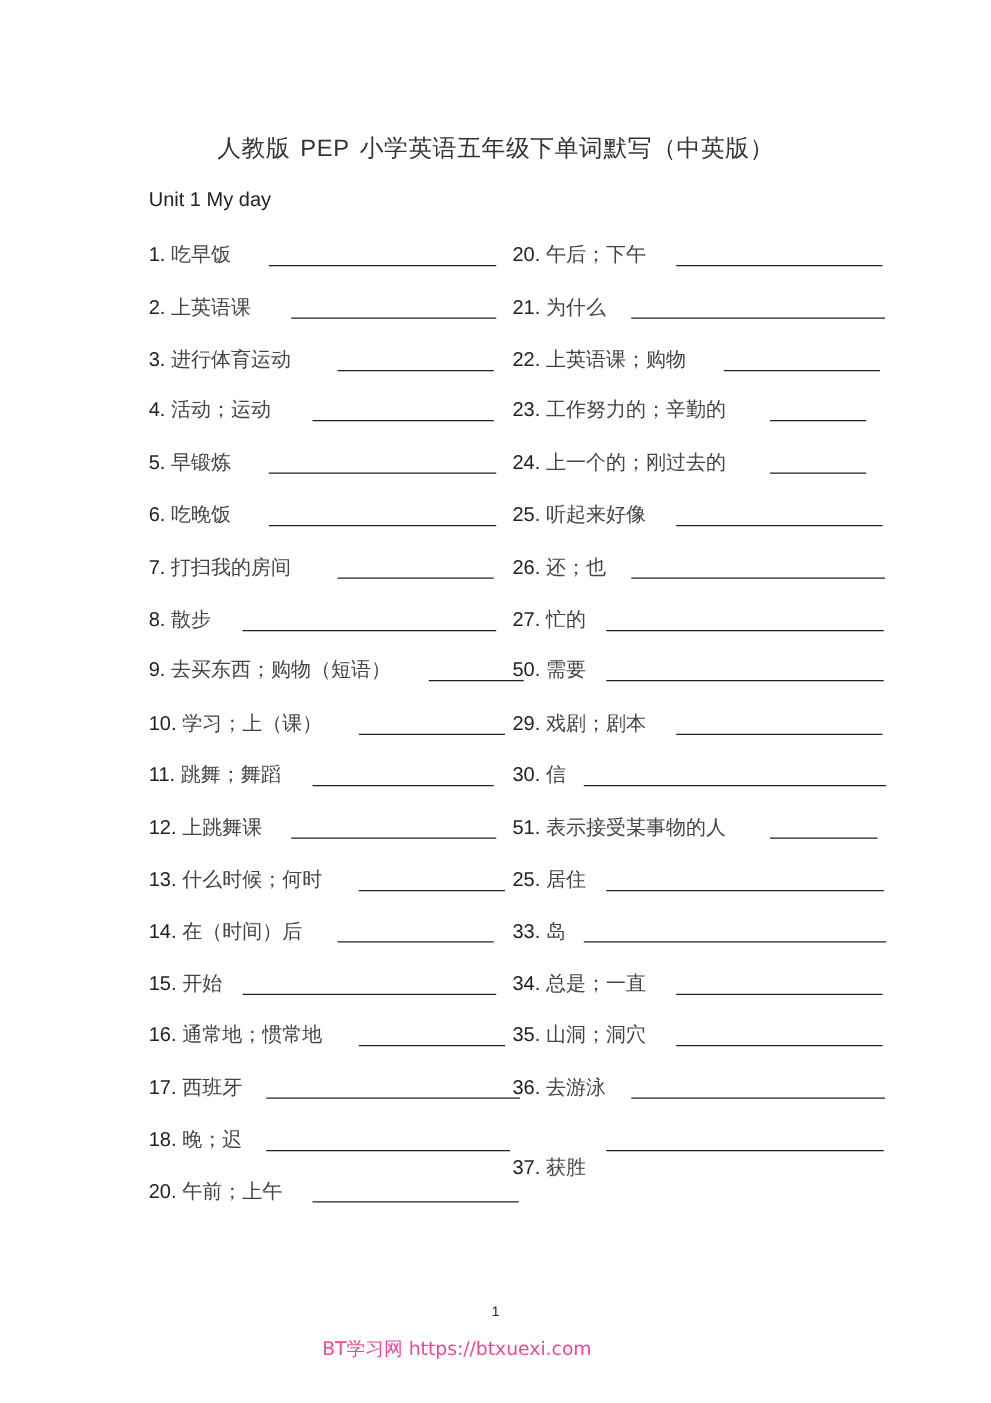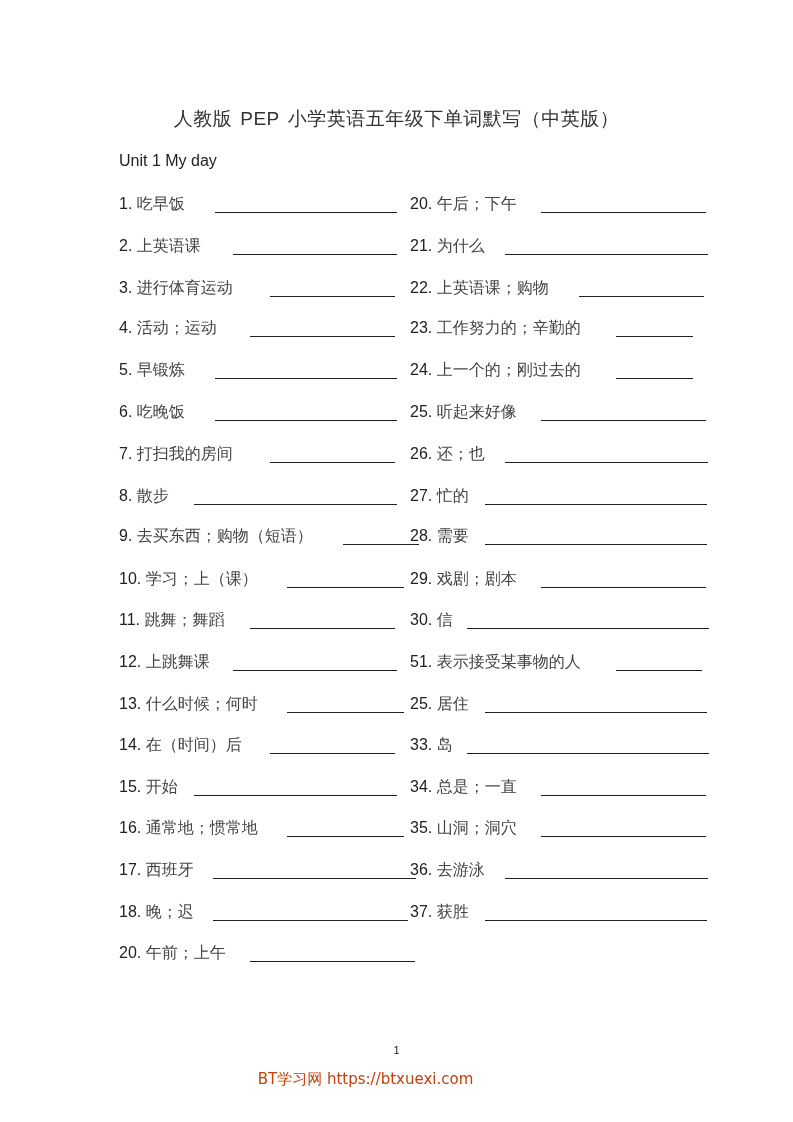--- a/index.html
+++ b/index.html
@@ -9,21 +9,21 @@
            font-size: 19px; color: #333; letter-spacing: 0.5px; }
   .title .latin { font-family: "Liberation Sans", sans-serif; margin: 0 8px; }
   .unit { position: absolute; top: 152px; left: 119px; font-size: 16px; color: #222; }
   .item { position: absolute; height: 24px; font-size: 16px; color: #333; white-space: nowrap; }
   .item .num { color: #222; }
   .item .text { color: #444; }
   .line { position: absolute; height: 0; border-bottom: 1.3px solid #222; }
   .page-num { position: absolute; top: 1044px; left: 0; width: 793px; text-align: center;
               font-size: 11px; color: #222; }
   .footer { position: absolute; top: 1070px; left: 0; width: 731px; text-align: center;
-            font-size: 15px; color: #c2410c; font-family: "DejaVu Sans", sans-serif; }
+            font-size: 15px; color: #ec4899; font-family: "DejaVu Sans", sans-serif; }
 </style>
 </head>
 <body>
 
 <div class="title">
   <span>人教版</span><span class="latin">PEP</span><span>小学英语五年级下单词默写（中英版）</span>
 </div>
 
 <div class="unit">Unit 1 My day</div>
 
@@ -75,36 +75,36 @@
     <div class="item" style="left: 410px; top: 318px;"><span class="num">23.</span><span> </span><span class="text">工作努力的；辛勤的</span></div>
     <div class="line" style="left: 616px; top: 336px; width: 77px;"></div>
     <div class="item" style="left: 410px; top: 360px;"><span class="num">24.</span><span> </span><span class="text">上一个的；刚过去的</span></div>
     <div class="line" style="left: 616px; top: 378px; width: 77px;"></div>
     <div class="item" style="left: 410px; top: 402px;"><span class="num">25.</span><span> </span><span class="text">听起来好像</span></div>
     <div class="line" style="left: 541px; top: 420px; width: 165px;"></div>
     <div class="item" style="left: 410px; top: 444px;"><span class="num">26.</span><span> </span><span class="text">还；也</span></div>
     <div class="line" style="left: 505px; top: 462px; width: 203px;"></div>
     <div class="item" style="left: 410px; top: 486px;"><span class="num">27.</span><span> </span><span class="text">忙的</span></div>
     <div class="line" style="left: 485px; top: 504px; width: 222px;"></div>
-    <div class="item" style="left: 410px; top: 526px;"><span class="num">28.</span><span> </span><span class="text">需要</span></div>
+    <div class="item" style="left: 410px; top: 526px;"><span class="num">50.</span><span> </span><span class="text">需要</span></div>
     <div class="line" style="left: 485px; top: 544px; width: 222px;"></div>
     <div class="item" style="left: 410px; top: 569px;"><span class="num">29.</span><span> </span><span class="text">戏剧；剧本</span></div>
     <div class="line" style="left: 541px; top: 587px; width: 165px;"></div>
     <div class="item" style="left: 410px; top: 610px;"><span class="num">30.</span><span> </span><span class="text">信</span></div>
     <div class="line" style="left: 467px; top: 628px; width: 242px;"></div>
     <div class="item" style="left: 410px; top: 652px;"><span class="num">51.</span><span> </span><span class="text">表示接受某事物的人</span></div>
     <div class="line" style="left: 616px; top: 670px; width: 86px;"></div>
     <div class="item" style="left: 410px; top: 694px;"><span class="num">25.</span><span> </span><span class="text">居住</span></div>
     <div class="line" style="left: 485px; top: 712px; width: 222px;"></div>
     <div class="item" style="left: 410px; top: 735px;"><span class="num">33.</span><span> </span><span class="text">岛</span></div>
     <div class="line" style="left: 467px; top: 753px; width: 242px;"></div>
     <div class="item" style="left: 410px; top: 777px;"><span class="num">34.</span><span> </span><span class="text">总是；一直</span></div>
     <div class="line" style="left: 541px; top: 795px; width: 165px;"></div>
     <div class="item" style="left: 410px; top: 818px;"><span class="num">35.</span><span> </span><span class="text">山洞；洞穴</span></div>
     <div class="line" style="left: 541px; top: 836px; width: 165px;"></div>
     <div class="item" style="left: 410px; top: 860px;"><span class="num">36.</span><span> </span><span class="text">去游泳</span></div>
     <div class="line" style="left: 505px; top: 878px; width: 203px;"></div>
-    <div class="item" style="left: 410px; top: 902px;"><span class="num">37.</span><span> </span><span class="text">获胜</span></div>
+    <div class="item" style="left: 410px; top: 924px;"><span class="num">37.</span><span> </span><span class="text">获胜</span></div>
     <div class="line" style="left: 485px; top: 920px; width: 222px;"></div>
   </div>
 
 <div class="page-num">1</div>
 <div class="footer">BT学习网 https://btxuexi.com</div>
 
 </body></html>

